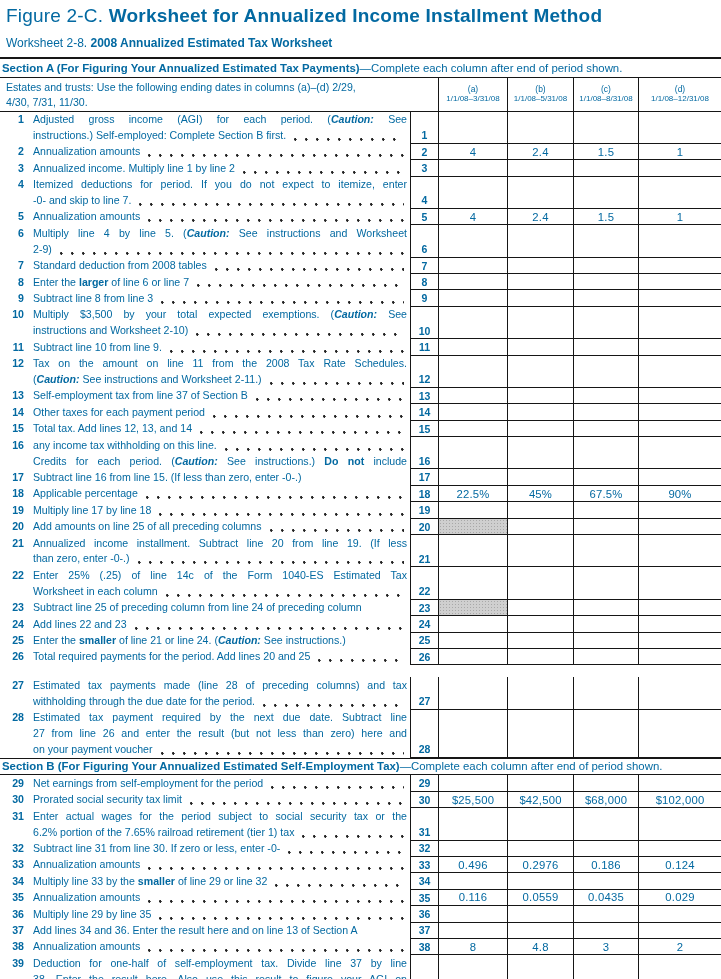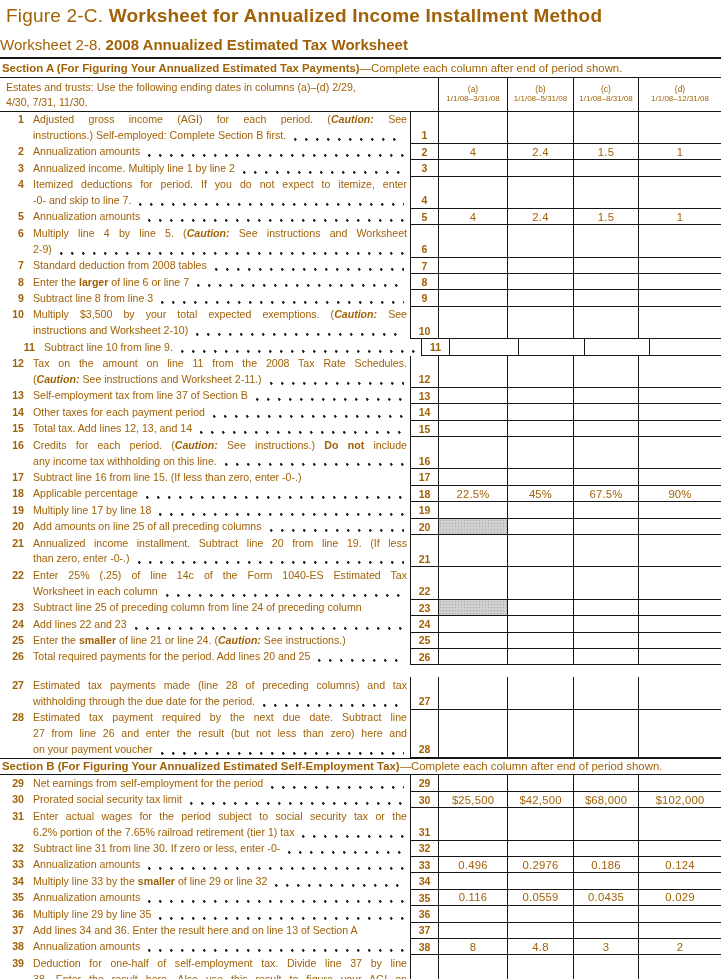--- a/index.html
+++ b/index.html
@@ -1,23 +1,23 @@
 <!DOCTYPE html>
 <html><head>
 <meta charset="utf-8">
 <style>
   html,body { margin:0; padding:0; background:#ffffff; }
   .page {
     position:relative; width:721px; height:979px; background:#ffffff;
-    font-family:"Liberation Sans", sans-serif; color:#a16207; overflow:hidden;
+    font-family:"Liberation Sans", sans-serif; color:#0369a1; overflow:hidden;
   }
   .title { position:absolute; top:5px; left:6px; font-size:19px; letter-spacing:0.2px; white-space:nowrap; }
   .title .pre { font-weight:400; }
   .title .main { font-weight:700; }
-  .subtitle { position:absolute; top:36px; left:0; font-size:15px; white-space:nowrap; }
+  .subtitle { position:absolute; top:36px; left:6px; font-size:12px; white-space:nowrap; }
   .subtitle .pre { font-weight:400; }
   .subtitle .main { font-weight:700; }
 
   .wtable { position:absolute; top:57px; left:0; width:721px; border-top:2px solid #161616; border-bottom:2px solid #161616; box-sizing:border-box; }
 
   .sec-header { box-sizing:border-box; font-size:11.4px; line-height:13px; padding:2.5px 2px 2px 2px; min-height:18px; border-bottom:1.5px solid #161616; }
   .sec-header .bold { font-weight:700; }
   .sec-b { min-height:16px; padding:1.5px 2px 1px 2px; border-top:1px solid #161616; border-bottom:1px solid #161616; }
 
   .hrow { display:grid; grid-template-columns:438px 69px 66px 65px 83px; min-height:34px; border-bottom:1px solid #161616; box-sizing:border-box; }
@@ -251,21 +251,21 @@
                 <span class="dots"></span>
               </div>
             </div>
           </div>
           <div class="cell num-cell">10</div>
           <div class="cell val-cell"></div>
           <div class="cell val-cell"></div>
           <div class="cell val-cell"></div>
           <div class="cell val-cell"></div>
         </div>
-        <div class="trow" style="min-height: 16.1px; padding-left: 11px;">
+        <div class="trow" style="min-height: 16.1px;">
           <div class="cell c-desc">
             <span class="ln">11</span>
             <div class="dlines">
               <div class="dline last">
                 <span class="dtext">Subtract line 10 from line 9.</span>
                 <span class="dots"></span>
               </div>
             </div>
           </div>
           <div class="cell num-cell">11</div>
@@ -336,25 +336,25 @@
           <div class="cell num-cell">15</div>
           <div class="cell val-cell"></div>
           <div class="cell val-cell"></div>
           <div class="cell val-cell"></div>
           <div class="cell val-cell"></div>
         </div>
         <div class="trow" style="min-height: 32.2px;">
           <div class="cell c-desc">
             <span class="ln">16</span>
             <div class="dlines">
+              <div class="dline last">
+                <span class="dtext">any income tax withholding on this line.</span>
+                <span class="dots"></span>
+              </div>
               <div class="dline just">Credits for each period. (<span class="s-bi">Caution:</span> See instructions.) <span class="s-b">Do not</span> include</div>
-              <div class="dline last">
-                <span class="dtext">any income tax withholding on this line.</span>
-                <span class="dots"></span>
-              </div>
             </div>
           </div>
           <div class="cell num-cell">16</div>
           <div class="cell val-cell"></div>
           <div class="cell val-cell"></div>
           <div class="cell val-cell"></div>
           <div class="cell val-cell"></div>
         </div>
         <div class="trow" style="min-height: 16.1px;">
           <div class="cell c-desc">

